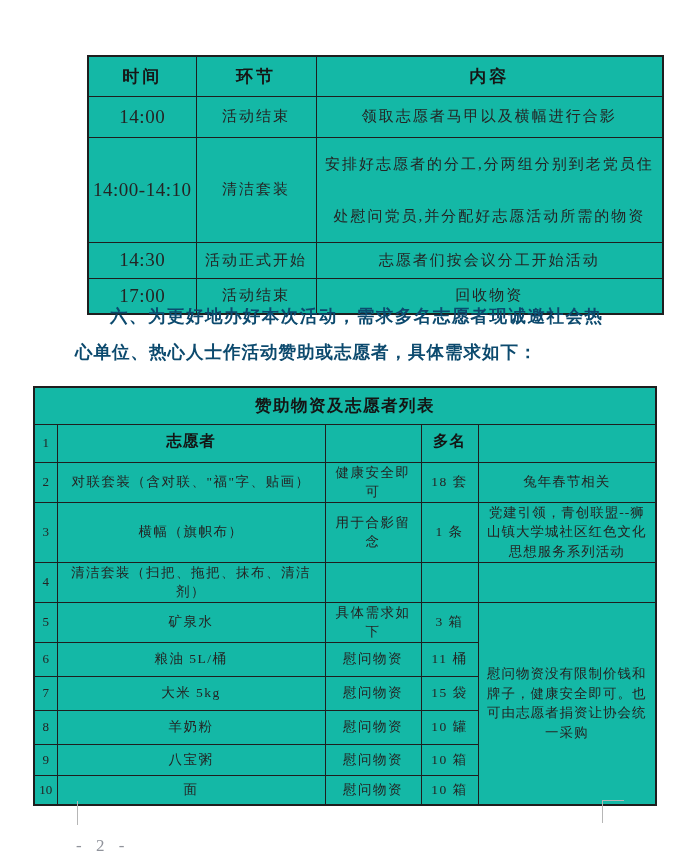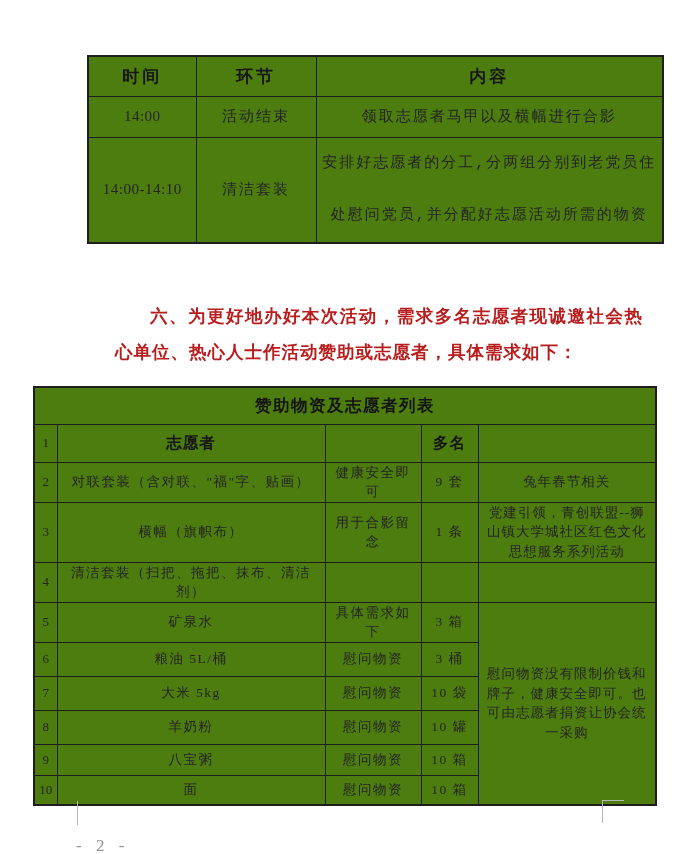--- a/index.html
+++ b/index.html
@@ -1,53 +1,53 @@
 <!DOCTYPE html>
 <html><head>
 <meta charset="utf-8">
 <style>
   html,body{margin:0;padding:0;}
   body{
     width:688px;height:854px;position:relative;overflow:hidden;
     background:#ffffff;color:#242424;
     font-family:"Liberation Serif","DejaVu Serif",serif;
   }
-  table.doc{border-collapse:collapse;table-layout:fixed;position:absolute;background:#4d7c0f;}
+  table.doc{border-collapse:collapse;table-layout:fixed;position:absolute;background:#14b8a6;}
   table.doc td{
     border:1px solid #1e1e1e;text-align:center;vertical-align:middle;
     padding:0 4px;overflow:hidden;font-size:15px;letter-spacing:2px;
   }
   
   #schedule{left:87px;top:55px;width:575px;border:2px solid #1e1e1e;}
   #schedule td.hdr{
     font-family:"Liberation Sans","DejaVu Sans",sans-serif;
     font-weight:bold;font-size:17px;letter-spacing:3px;color:#161616;
   }
-  #schedule td.time{letter-spacing:0.5px;font-size:15px;}
-  #schedule td.content{padding:0 0;font-family:Liberation Mono, monospace;}
+  #schedule td.time{letter-spacing:0.5px;font-size:19px;}
+  #schedule td.content{padding:0 0;}
   #schedule td.tall-lines{line-height:52px;}
   
   #sponsor{left:33px;top:386px;width:622px;border:2px solid #1e1e1e;padding-left:33px;}
   #sponsor td{font-size:13.5px;letter-spacing:1.5px;line-height:19.5px;}
   #sponsor td.title-cell{
     font-family:"Liberation Sans","DejaVu Sans",sans-serif;
     font-weight:bold;font-size:16.5px;letter-spacing:1.5px;color:#141414;
   }
   #sponsor td.num{font-size:13px;letter-spacing:0;padding:0 2px;}
   #sponsor td.bold-sans{
-    font-family:Liberation Sans, sans-serif;
+    font-family:Liberation Mono, monospace;
     font-weight:bold;font-size:15.5px;letter-spacing:1px;color:#141414;
   }
   #sponsor td.note{padding:0 5px;letter-spacing:1px;margin-top:20px;}
   
   #section-heading{
     position:absolute;left:75px;top:299px;width:528px;
     font-family:"Liberation Sans","DejaVu Sans",sans-serif;
     font-weight:bold;font-size:17.5px;line-height:35.5px;
-    letter-spacing:1px;color:#b91c1c;text-indent:2em;text-align:justify;margin-left:40px;
+    letter-spacing:1px;color:#0c4a6e;text-indent:2em;text-align:justify;
   }
   
   #page-number{
     position:absolute;left:76px;top:836px;
     font-size:17px;letter-spacing:5px;color:#90939b;
   }
   .vtick{position:absolute;width:1px;background:#b6b6b6;}
   .htick{position:absolute;height:1px;background:#b6b6b6;}
   #tick-left{left:77px;top:801px;height:24px;}
   #tick-right{left:602px;top:800px;height:23px;}
@@ -71,20 +71,30 @@
   <tr style="height:41px">
     <td class="time">14:00</td>
     <td>活动结束</td>
     <td class="content">领取志愿者马甲以及横幅进行合影</td>
   </tr>
   <tr style="height:79px">
     <td class="time">14:00-14:10</td>
     <td>清洁套装</td>
     <td class="content tall-lines">安排好志愿者的分工,分两组分别到老党员住处慰问党员,并分配好志愿活动所需的物资</td>
   </tr>
+  <tr style="height:36px">
+    <td class="time">14:30</td>
+    <td>活动正式开始</td>
+    <td class="content">志愿者们按会议分工开始活动</td>
+  </tr>
+  <tr style="height:36px">
+    <td class="time">17:00</td>
+    <td>活动结束</td>
+    <td class="content">回收物资</td>
+  </tr>
 </tbody>
   </table>
 
 <div id="section-heading">六、为更好地办好本次活动，需求多名志愿者现诚邀社会热心单位、热心人士作活动赞助或志愿者，具体需求如下：</div>
 
 <table id="sponsor" class="doc">
   <colgroup>
       <col style="width:23px">
       <col style="width:268px">
       <col style="width:96px">
@@ -99,21 +109,21 @@
     <td class="num">1</td>
     <td class="bold-sans">志愿者</td>
     <td></td>
     <td class="bold-sans">多名</td>
     <td class="note"></td>
   </tr>
   <tr style="height:36px">
     <td class="num">2</td>
     <td>对联套装（含对联、"福"字、贴画）</td>
     <td>健康安全即可</td>
-    <td>9 套</td>
+    <td>18 套</td>
     <td class="note">兔年春节相关</td>
   </tr>
   <tr style="height:60px">
     <td class="num">3</td>
     <td>横幅（旗帜布）</td>
     <td>用于合影留念</td>
     <td>1 条</td>
     <td class="note">党建引领，青创联盟--狮山镇大学城社区红色文化思想服务系列活动</td>
   </tr>
   <tr style="height:38px">
@@ -127,27 +137,27 @@
     <td class="num">5</td>
     <td>矿泉水</td>
     <td>具体需求如下</td>
     <td>3 箱</td>
     <td class="note" rowspan="6">慰问物资没有限制价钱和牌子，健康安全即可。也可由志愿者捐资让协会统一采购</td>
   </tr>
   <tr style="height:34px">
     <td class="num">6</td>
     <td>粮油 5L/桶</td>
     <td>慰问物资</td>
-    <td>3 桶</td>
+    <td>11 桶</td>
   </tr>
   <tr style="height:34px">
     <td class="num">7</td>
     <td>大米 5kg</td>
     <td>慰问物资</td>
-    <td>10 袋</td>
+    <td>15 袋</td>
   </tr>
   <tr style="height:34px">
     <td class="num">8</td>
     <td>羊奶粉</td>
     <td>慰问物资</td>
     <td>10 罐</td>
   </tr>
   <tr style="height:31px">
     <td class="num">9</td>
     <td>八宝粥</td>

